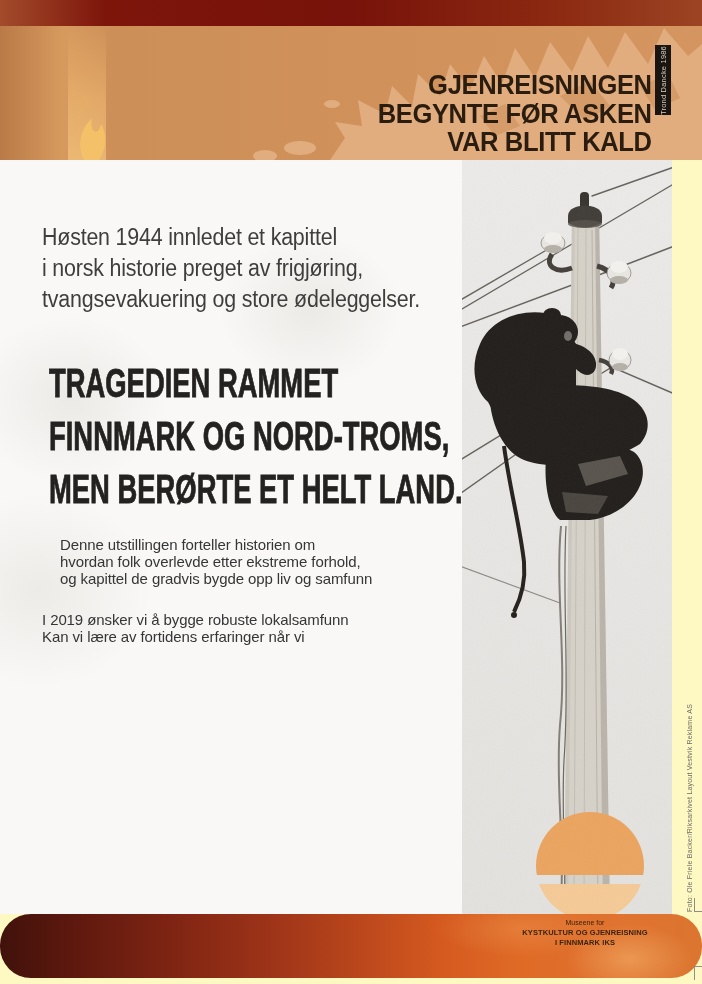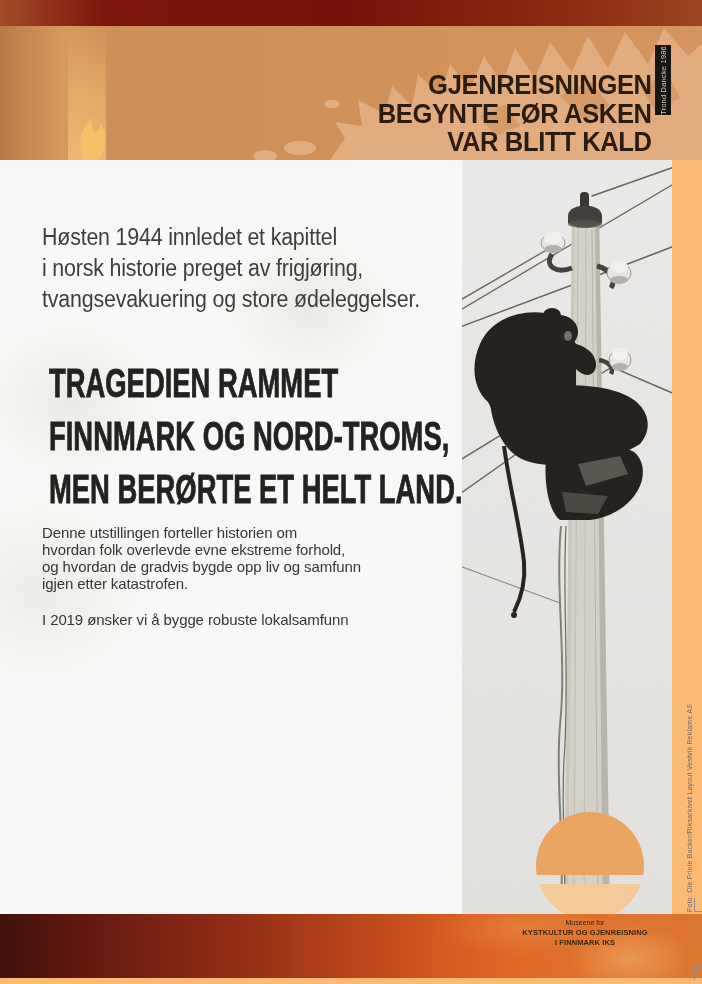--- a/index.html
+++ b/index.html
@@ -1,18 +1,18 @@
 <!DOCTYPE html>
 <html><head>
 <meta charset="utf-8">
 <style>
   html,body { margin:0; padding:0; background:#ffffff; }
   .poster {
     position:relative; width:702px; height:984px; overflow:hidden;
-    background:#fdba74;
+    background:#fef9c3;
     font-family:"Liberation Sans", sans-serif;
   }
   
   .header-strip-top {
     position:absolute; left:0; top:0; width:702px; height:26px;
     background:linear-gradient(90deg,#a34b2b 0%,#7d150b 15%,#77130a 50%,#8c2a12 80%,#9c4423 100%);
   }
   .header-band {
     position:absolute; left:0; top:26px; width:702px; height:134px;
     background:linear-gradient(90deg,#b97a47 0%,#d79a5e 9%,#cd8f58 16%,#d0915a 55%,#d49560 100%);
@@ -53,37 +53,38 @@
     position:absolute; left:42px; top:190px; margin:7px;
     font-size:40px; line-height:53px; font-weight:700; color:#232220;
     -webkit-text-stroke:0.8px #232220;
   }
   .headline span { display:block; white-space:nowrap; transform:scaleX(0.685); transform-origin:0 50%; }
   .para {
     position:absolute; left:42px; margin:0;
     font-size:15px; line-height:17px; color:#363636; letter-spacing:-0.1px;
   }
   .para span { display:block; white-space:nowrap; }
-  .para-1 { top:364px; }
+  .para-1 { top:376px;margin-left:18px; }
   .para-2 { top:451px; }
   
   .photo { position:absolute; left:462px; top:0; width:210px; height:755px; margin:0; }
   .photo svg { display:block; }
   .photo-credit {
     position:absolute; right:9px; bottom:72px;
     writing-mode:vertical-rl; transform:rotate(180deg);
     font-size:7px; color:#6e6a66; letter-spacing:0.2px; white-space:nowrap;
   }
   
   .footer-strip {
     position:absolute; left:0; top:914px; width:702px; height:64px;
     background:
       radial-gradient(90px 50px at 630px 45px, rgba(243,180,110,0.55), rgba(243,180,110,0) 70%),
       radial-gradient(120px 40px at 520px 15px, rgba(240,160,90,0.35), rgba(240,160,90,0) 70%),
       linear-gradient(90deg,#40120b 0%,#5d180e 10%,#7e2413 24%,#9c3318 38%,#bc481c 52%,#d55a20 63%,#df6a26 74%,#e07330 88%,#db752f 100%);
+    border-radius: 31px;
   }
   .museum-block {
     position:absolute; left:460px; top:4px; width:250px;
     text-align:center; color:#3a230f;
   }
   .museum-small { font-size:7px; line-height:10px; font-weight:400; }
   .museum-bold  { font-size:7.5px; line-height:10px; font-weight:700; letter-spacing:0.1px; }
   
   .crop-mark { position:absolute; background:#8f8d8a; }
   .cm-v1 { right:7px; top:898px; width:1px; height:13px; }
@@ -135,27 +136,27 @@
     </div>
 
     <h2 class="headline">
       <span>TRAGEDIEN RAMMET</span>
       <span>FINNMARK OG NORD-TROMS,</span>
       <span>MEN BERØRTE ET HELT LAND.</span>
     </h2>
 
     <p class="para para-1">
       <span>Denne utstillingen forteller historien om</span>
-      <span>hvordan folk overlevde evne ekstreme forhold,</span>
-      <span>og hvordan de gradvis bygde opp liv og samfunn</span>
-      <span>igjen etter katastrofen.</span>
+      <span>hvordan folk overlevde etter ekstreme forhold,</span>
+      <span>og kapittel de gradvis bygde opp liv og samfunn</span>
     </p>
 
     <p class="para para-2">
       <span>I 2019 ønsker vi å bygge robuste lokalsamfunn</span>
+      <span>Kan vi lære av fortidens erfaringer når vi</span>
     </p>
 
     <figure class="photo">
       <svg width="210" height="755" viewBox="0 0 210 755">
         <defs>
           <linearGradient id="skyGrad" x1="0" y1="0" x2="0" y2="1">
             <stop offset="0" stop-color="#ecebe9"></stop>
             <stop offset="1" stop-color="#e4e2df"></stop>
           </linearGradient>
           <clipPath id="sunClip">

